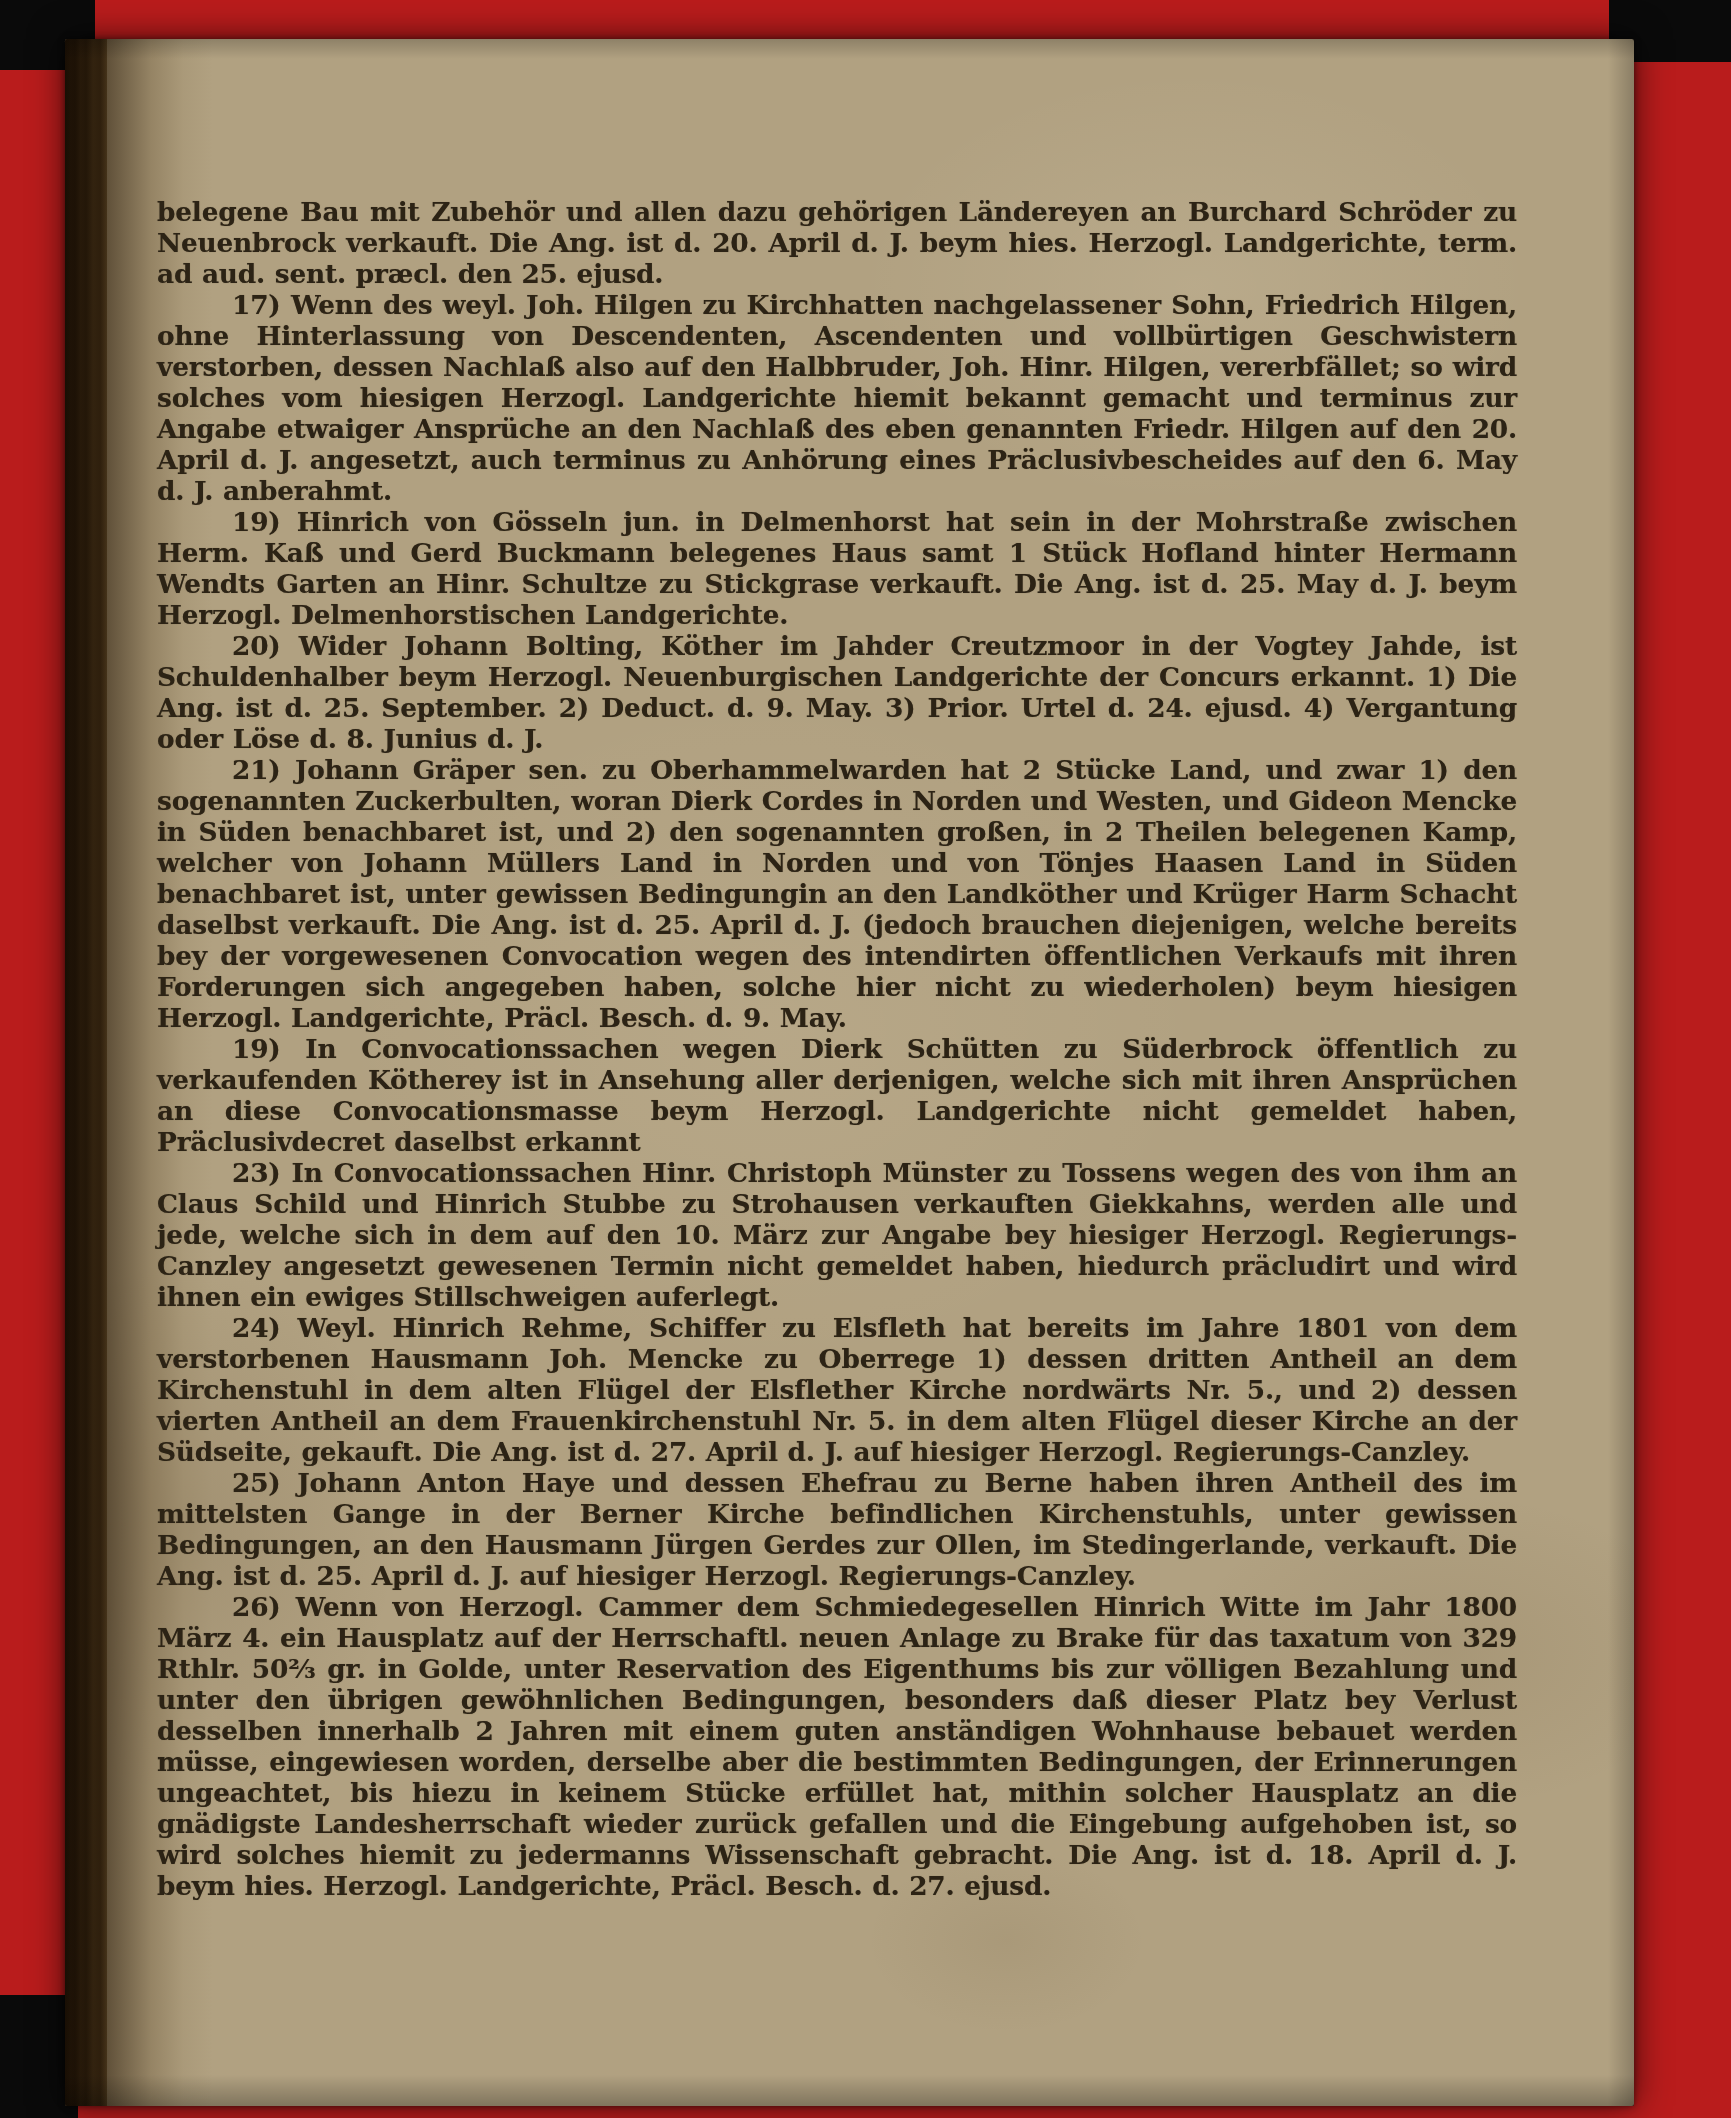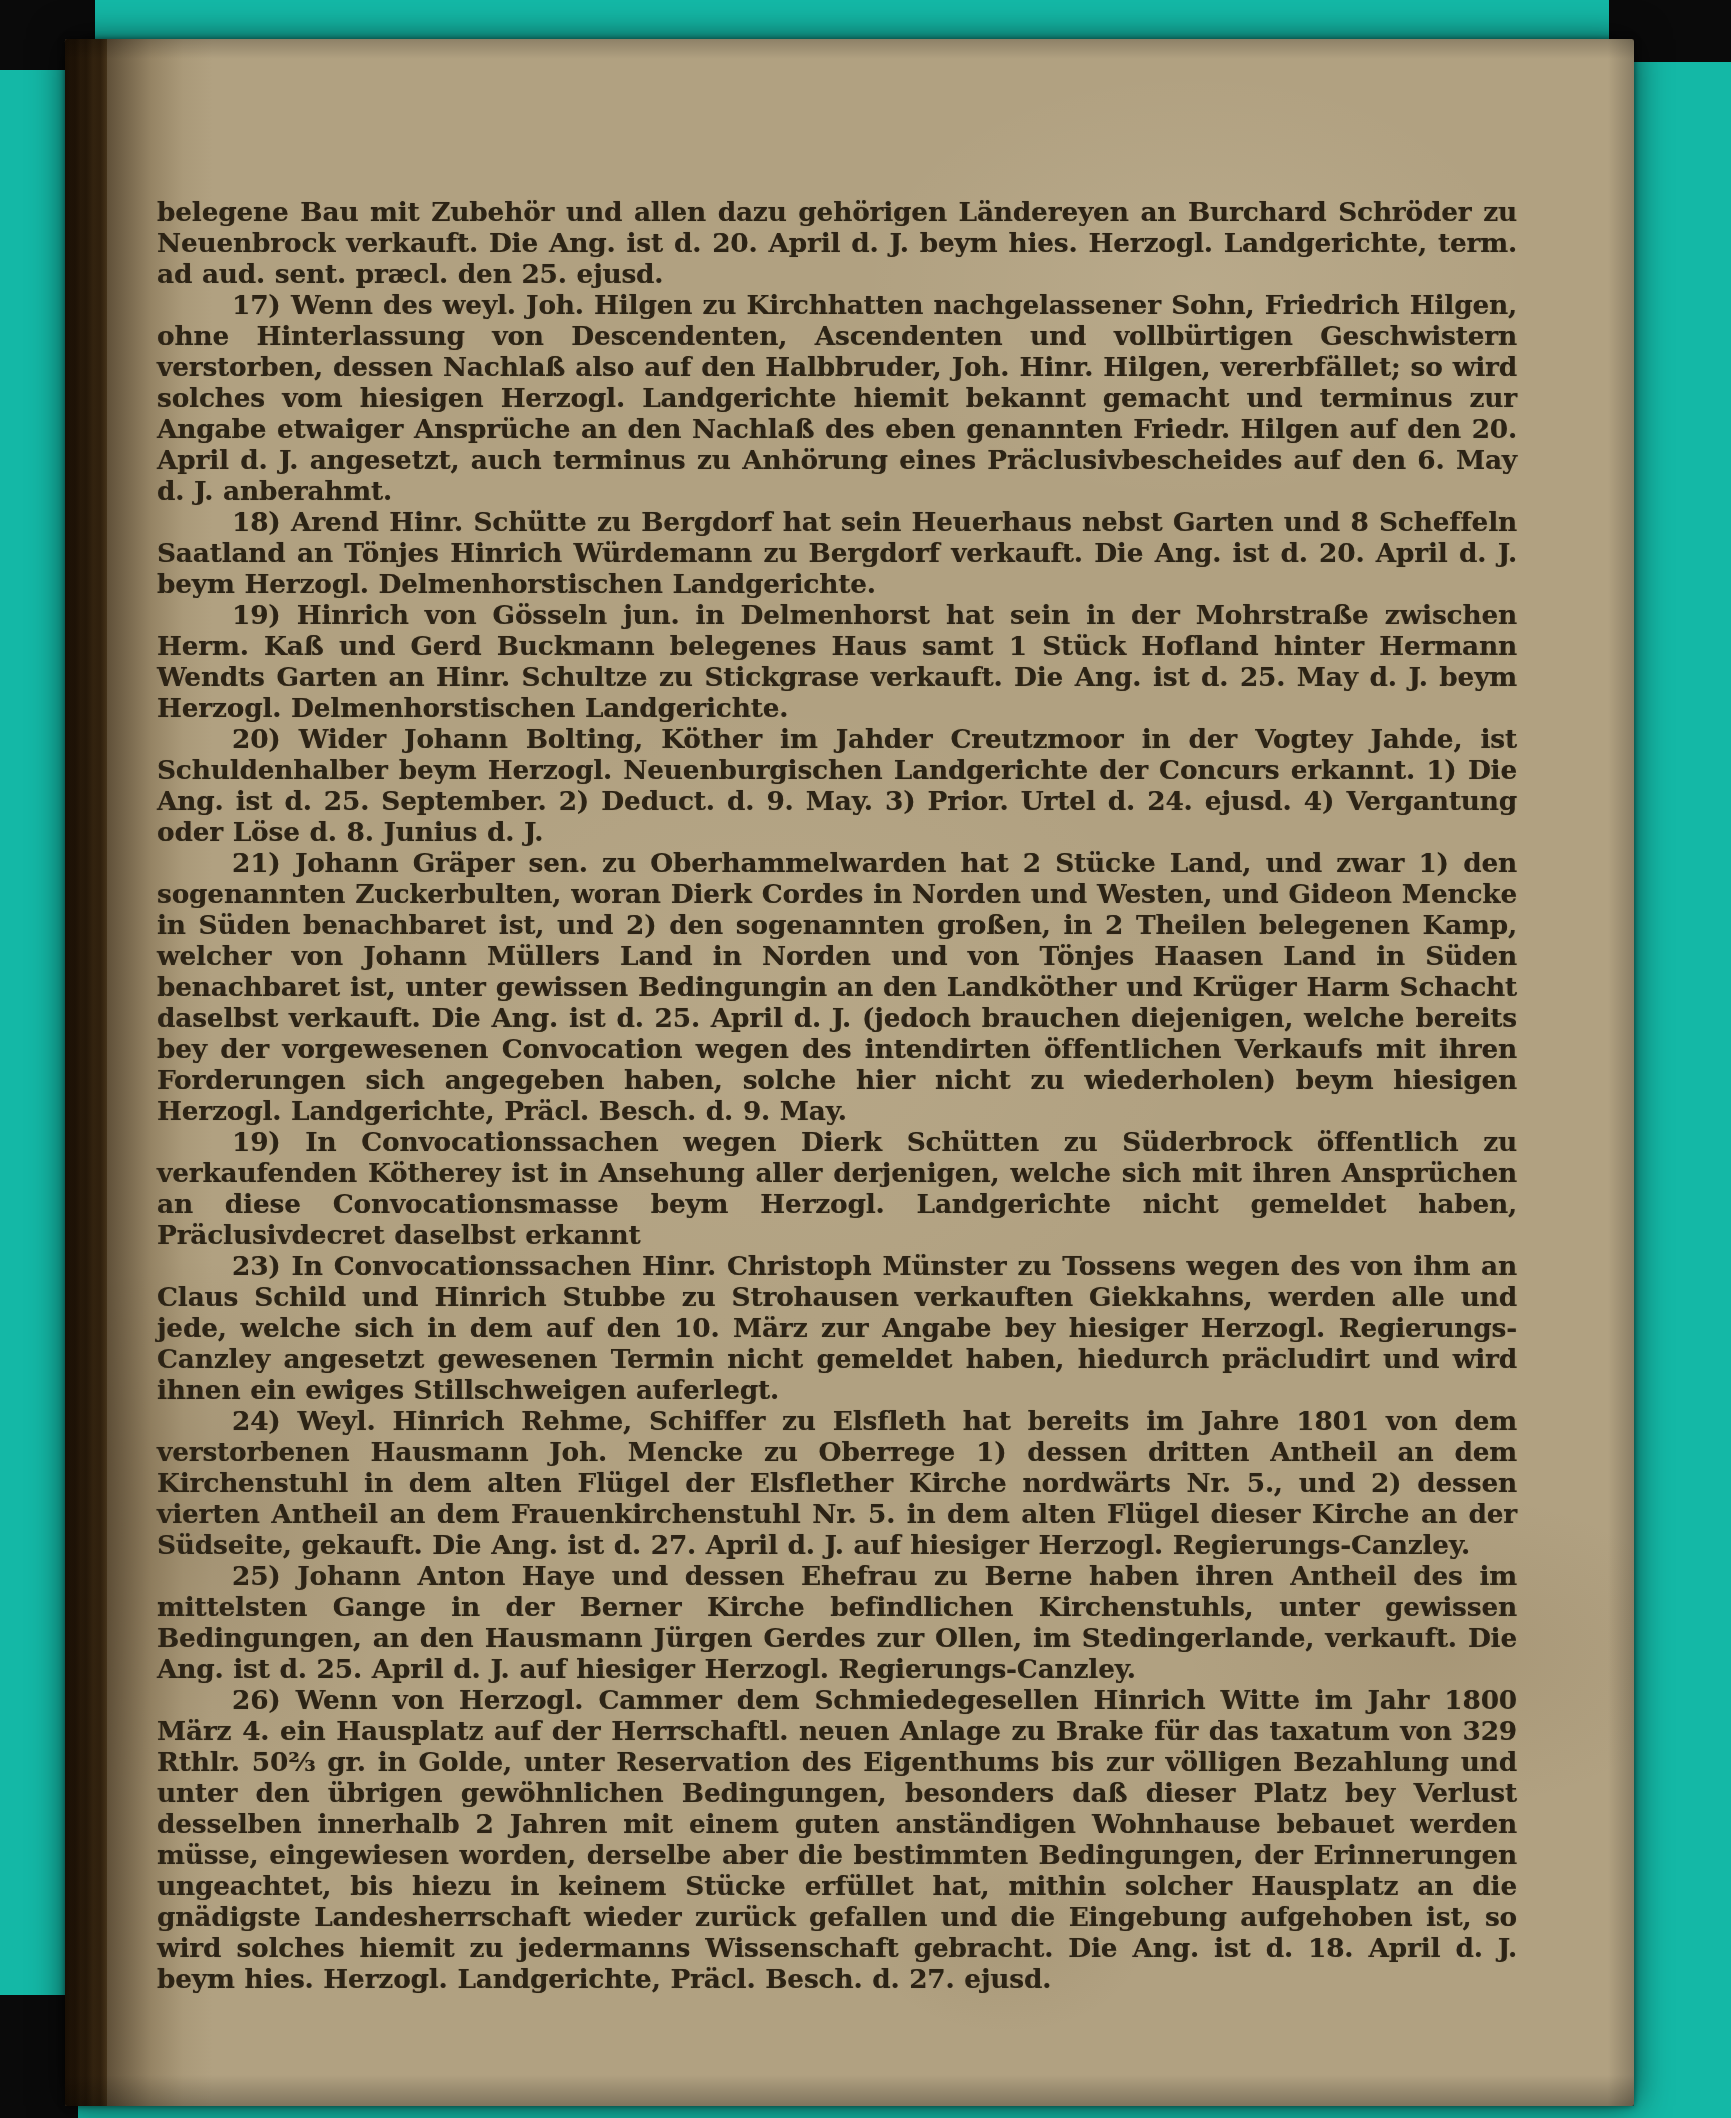--- a/index.html
+++ b/index.html
@@ -4,21 +4,21 @@
 <style>
   html, body { margin: 0; padding: 0; }
   body {
     width: 1732px; height: 2119px;
     background: #111;
     font-family: "DejaVu Serif", serif;
   }
   .canvas {
     position: relative;
     width: 1732px; height: 2119px;
-    background: #14b8a6;
+    background: #b91c1c;
     overflow: hidden;
   }
   
   .corner { position: absolute; background: #0a0a0a; }
   .corner-tl { left: 0; top: 0; width: 95px; height: 70px; }
   .corner-tr { right: 0; top: 0; width: 123px; height: 62px; }
   .corner-bl { left: 0; bottom: 0; width: 78px; height: 124px; }
 
   
   .book-page {
@@ -93,21 +93,20 @@
   <div class="book-page">
     <div class="page-edges"></div>
     <div class="gutter-shadow"></div>
     <div class="edge-shadow-right"></div>
     <div class="edge-shadow-top"></div>
     <div class="edge-shadow-bottom"></div>
 
     <div class="text-block">
       <p class="para no-indent">belegene Bau mit Zubehör und allen dazu gehörigen Ländereyen an Burchard Schröder zu Neuenbrock verkauft. Die Ang. ist d. 20. April d. J. beym hies. Herzogl. Landgerichte, term. ad aud. sent. præcl. den 25. ejusd.</p>
       <p class="para">17) Wenn des weyl. Joh. Hilgen zu Kirchhatten nachgelassener Sohn, Friedrich Hilgen, ohne Hinterlassung von Descendenten, Ascendenten und vollbürtigen Geschwistern verstorben, dessen Nachlaß also auf den Halbbruder, Joh. Hinr. Hilgen, vererbfället; so wird solches vom hiesigen Herzogl. Landgerichte hiemit bekannt gemacht und terminus zur Angabe etwaiger Ansprüche an den Nachlaß des eben genannten Friedr. Hilgen auf den 20. April d. J. angesetzt, auch terminus zu Anhörung eines Präclusivbescheides auf den 6. May d. J. anberahmt.</p>
-      <p class="para">18) Arend Hinr. Schütte zu Bergdorf hat sein Heuerhaus nebst Garten und 8 Scheffeln Saatland an Tönjes Hinrich Würdemann zu Bergdorf verkauft. Die Ang. ist d. 20. April d. J. beym Herzogl. Delmenhorstischen Landgerichte.</p>
       <p class="para">19) Hinrich von Gösseln jun. in Delmenhorst hat sein in der Mohrstraße zwischen Herm. Kaß und Gerd Buckmann belegenes Haus samt 1 Stück Hofland hinter Hermann Wendts Garten an Hinr. Schultze zu Stickgrase verkauft. Die Ang. ist d. 25. May d. J. beym Herzogl. Delmenhorstischen Landgerichte.</p>
       <p class="para">20) Wider Johann Bolting, Köther im Jahder Creutzmoor in der Vogtey Jahde, ist Schuldenhalber beym Herzogl. Neuenburgischen Landgerichte der Concurs erkannt. 1) Die Ang. ist d. 25. September. 2) Deduct. d. 9. May. 3) Prior. Urtel d. 24. ejusd. 4) Vergantung oder Löse d. 8. Junius d. J.</p>
       <p class="para">21) Johann Gräper sen. zu Oberhammelwarden hat 2 Stücke Land, und zwar 1) den sogenannten Zuckerbulten, woran Dierk Cordes in Norden und Westen, und Gideon Mencke in Süden benachbaret ist, und 2) den sogenannten großen, in 2 Theilen belegenen Kamp, welcher von Johann Müllers Land in Norden und von Tönjes Haasen Land in Süden benachbaret ist, unter gewissen Bedingungin an den Landköther und Krüger Harm Schacht daselbst verkauft. Die Ang. ist d. 25. April d. J. (jedoch brauchen diejenigen, welche bereits bey der vorgewesenen Convocation wegen des intendirten öffentlichen Verkaufs mit ihren Forderungen sich angegeben haben, solche hier nicht zu wiederholen) beym hiesigen Herzogl. Landgerichte, Präcl. Besch. d. 9. May.</p>
       <p class="para">19) In Convocationssachen wegen Dierk Schütten zu Süderbrock öffentlich zu verkaufenden Kötherey ist in Ansehung aller derjenigen, welche sich mit ihren Ansprüchen an diese Convocationsmasse beym Herzogl. Landgerichte nicht gemeldet haben, Präclusivdecret daselbst erkannt</p>
       <p class="para">23) In Convocationssachen Hinr. Christoph Münster zu Tossens wegen des von ihm an Claus Schild und Hinrich Stubbe zu Strohausen verkauften Giekkahns, werden alle und jede, welche sich in dem auf den 10. März zur Angabe bey hiesiger Herzogl. Regierungs-Canzley angesetzt gewesenen Termin nicht gemeldet haben, hiedurch präcludirt und wird ihnen ein ewiges Stillschweigen auferlegt.</p>
       <p class="para">24) Weyl. Hinrich Rehme, Schiffer zu Elsfleth hat bereits im Jahre 1801 von dem verstorbenen Hausmann Joh. Mencke zu Oberrege 1) dessen dritten Antheil an dem Kirchenstuhl in dem alten Flügel der Elsflether Kirche nordwärts Nr. 5., und 2) dessen vierten Antheil an dem Frauenkirchenstuhl Nr. 5. in dem alten Flügel dieser Kirche an der Südseite, gekauft. Die Ang. ist d. 27. April d. J. auf hiesiger Herzogl. Regierungs-Canzley.</p>
       <p class="para">25) Johann Anton Haye und dessen Ehefrau zu Berne haben ihren Antheil des im mittelsten Gange in der Berner Kirche befindlichen Kirchenstuhls, unter gewissen Bedingungen, an den Hausmann Jürgen Gerdes zur Ollen, im Stedingerlande, verkauft. Die Ang. ist d. 25. April d. J. auf hiesiger Herzogl. Regierungs-Canzley.</p>
       <p class="para">26) Wenn von Herzogl. Cammer dem Schmiedegesellen Hinrich Witte im Jahr 1800 März 4. ein Hausplatz auf der Herrschaftl. neuen Anlage zu Brake für das taxatum von 329 Rthlr. 50⅔ gr. in Golde, unter Reservation des Eigenthums bis zur völligen Bezahlung und unter den übrigen gewöhnlichen Bedingungen, besonders daß dieser Platz bey Verlust desselben innerhalb 2 Jahren mit einem guten anständigen Wohnhause bebauet werden müsse, eingewiesen worden, derselbe aber die bestimmten Bedingungen, der Erinnerungen ungeachtet, bis hiezu in keinem Stücke erfüllet hat, mithin solcher Hausplatz an die gnädigste Landesherrschaft wieder zurück gefallen und die Eingebung aufgehoben ist, so wird solches hiemit zu jedermanns Wissenschaft gebracht. Die Ang. ist d. 18. April d. J. beym hies. Herzogl. Landgerichte, Präcl. Besch. d. 27. ejusd.</p>
     </div>
   </div>

